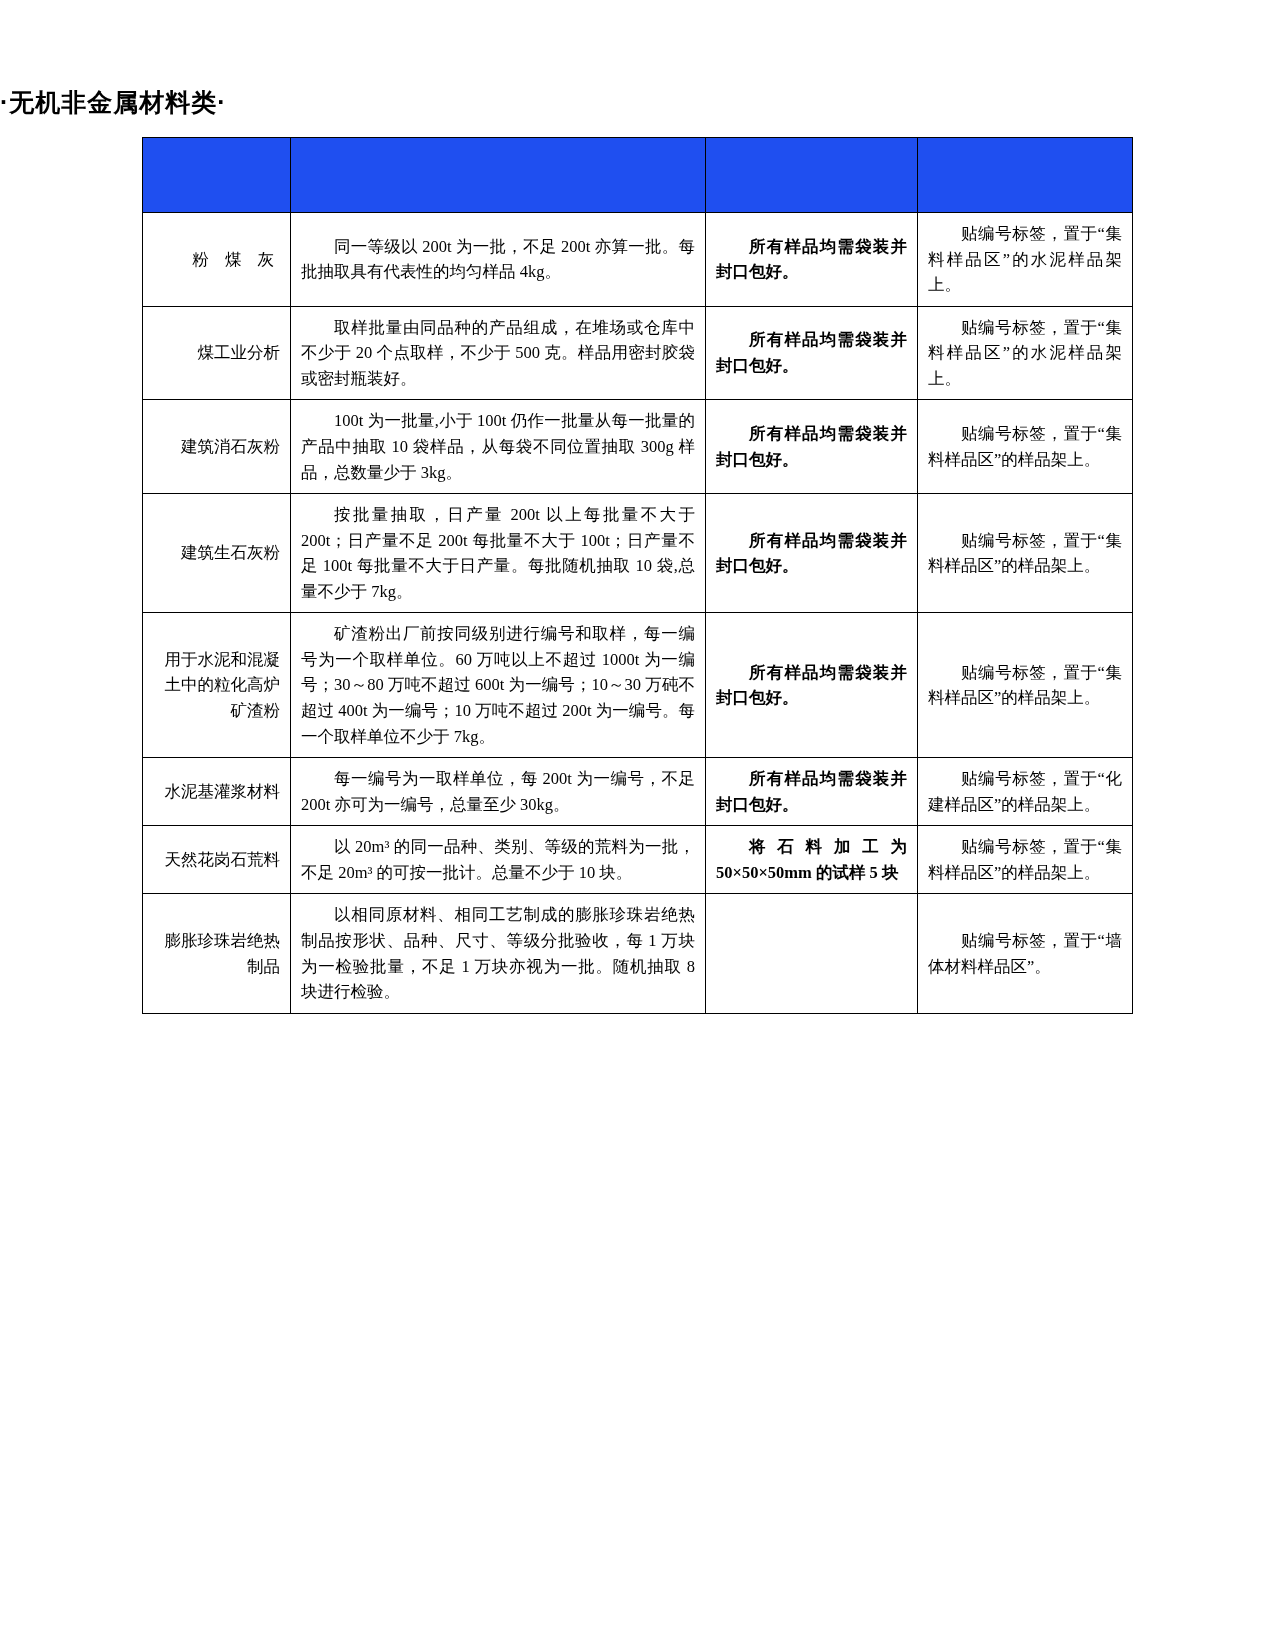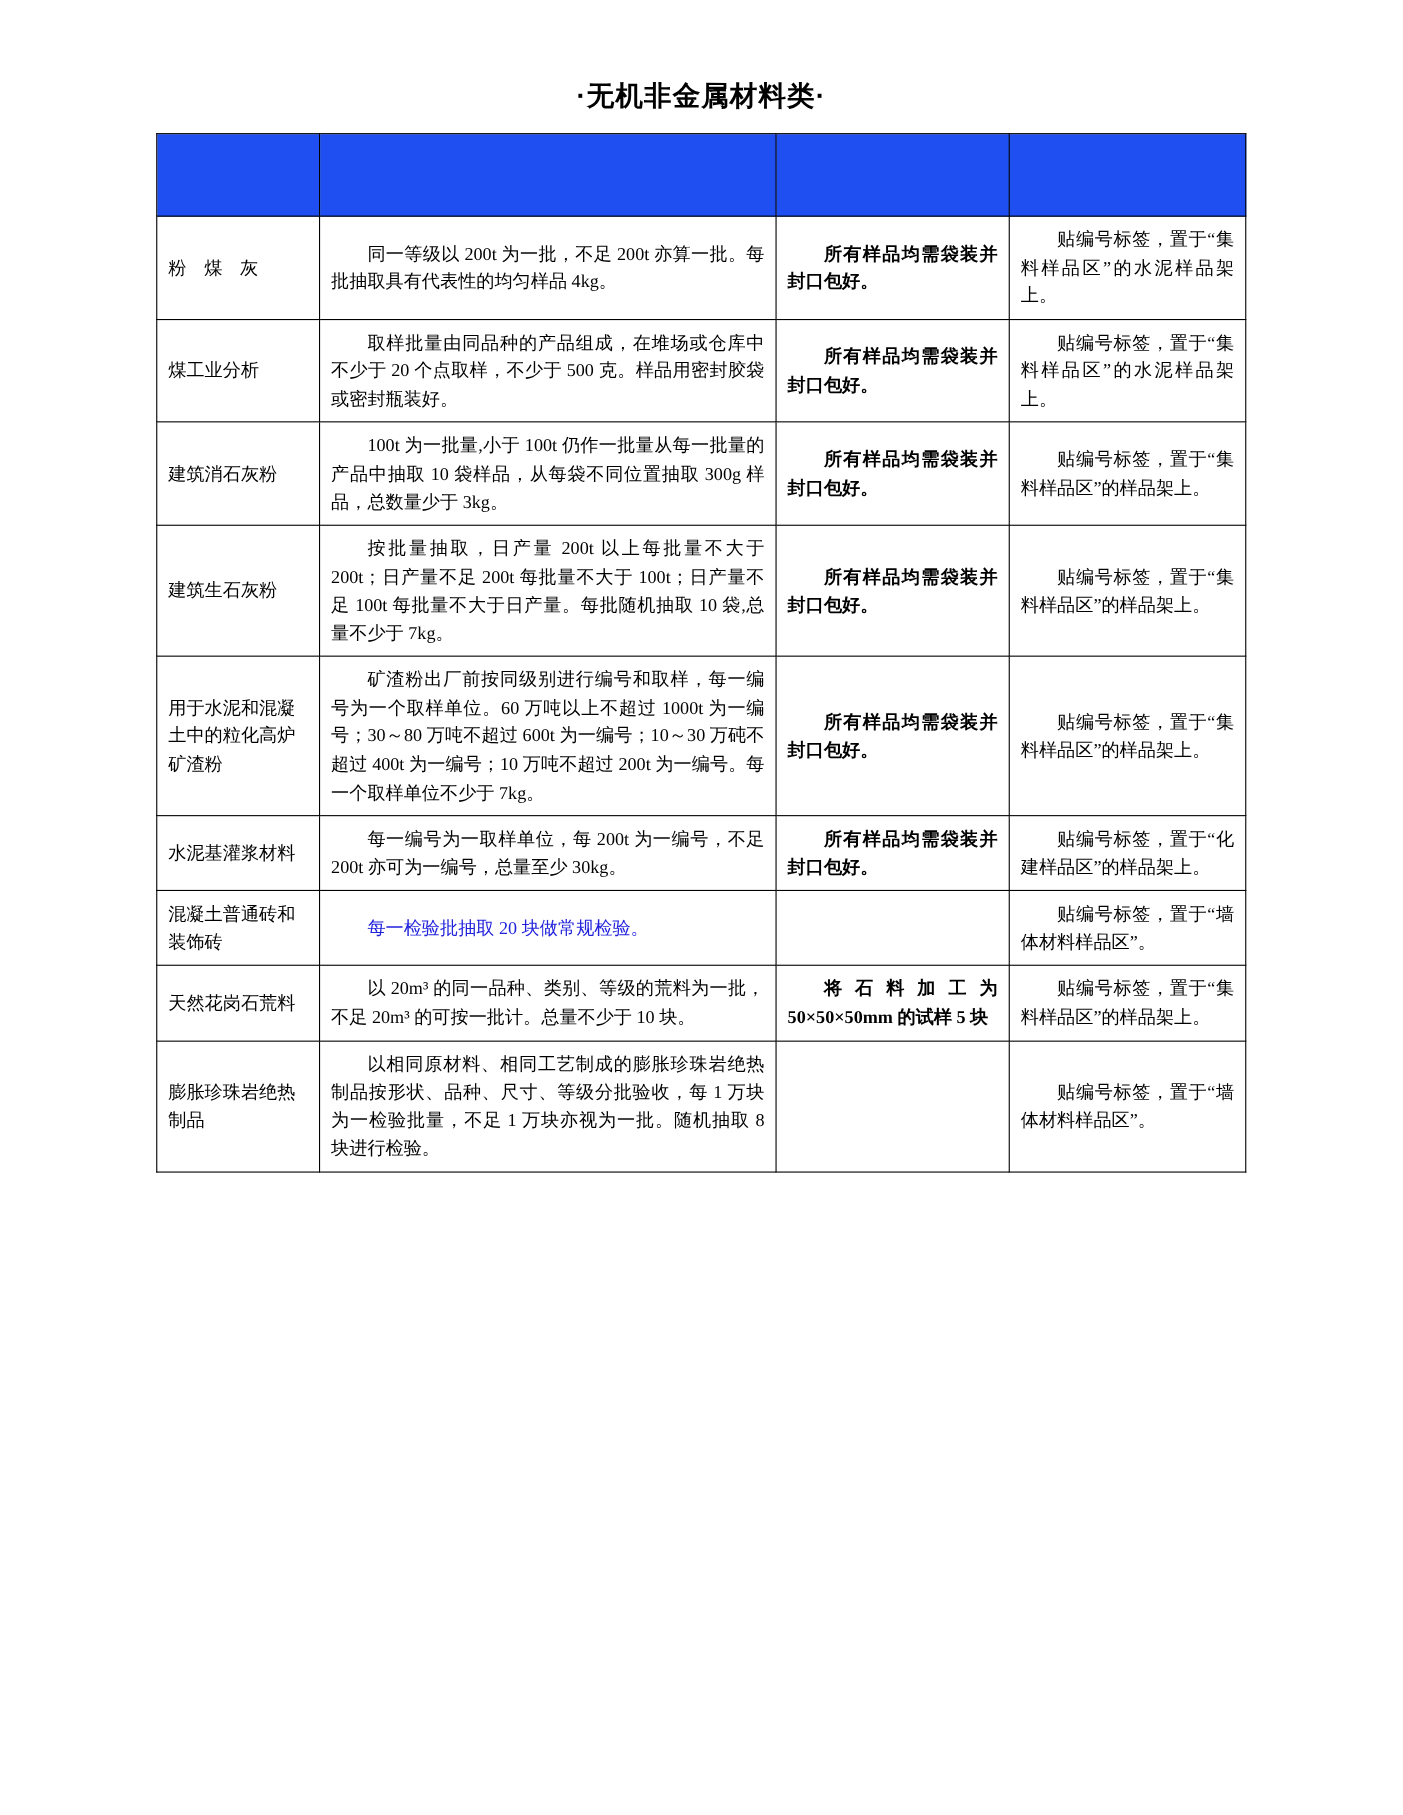--- a/index.html
+++ b/index.html
@@ -14,27 +14,28 @@
     color: #000000;
   }
   .page {
     position: relative;
     width: 1275px;
     height: 1650px;
     box-sizing: border-box;
     padding: 0;
   }
   .doc-title {
-    text-align: center;
+    text-align: left;
     font-family: "Liberation Sans", sans-serif;
     font-weight: bold;
     font-size: 25px;
     letter-spacing: 1px;
     padding-top: 70px;
     padding-bottom: 18px;
+    margin-top: 16px;
   }
   table.main-table {
     border-collapse: collapse;
     margin: 0 auto;
     width: 990px;
     table-layout: fixed;
   }
   table.main-table td, table.main-table th {
     border: 1px solid #000000;
     vertical-align: middle;
@@ -46,21 +47,21 @@
     background: #1f4ff0;
     height: 58px;
     padding: 0;
   }
   col.c1 { width: 148px; }
   col.c2 { width: 415px; }
   col.c3 { width: 212px; }
   col.c4 { width: 215px; }
 
   td.name-cell {
-    text-align: left;
+    text-align: right;
     font-family: "Liberation Serif", serif;
     font-size: 17px;
     line-height: 1.6;
   }
   td.desc-cell {
     text-align: justify;
     text-justify: inter-ideograph;
     text-indent: 2em;
     font-size: 16.5px;
     line-height: 1.6;
@@ -140,26 +141,20 @@
         <td class="pack-cell">所有样品均需袋装并封口包好。</td>
         <td class="store-cell">贴编号标签，置于“集料样品区”的样品架上。</td>
       </tr>
       <tr>
         <td class="name-cell">水泥基灌浆材料</td>
         <td class="desc-cell">每一编号为一取样单位，每 200t 为一编号，不足 200t 亦可为一编号，总量至少 30kg。</td>
         <td class="pack-cell">所有样品均需袋装并封口包好。</td>
         <td class="store-cell">贴编号标签，置于“化建样品区”的样品架上。</td>
       </tr>
       <tr>
-        <td class="name-cell">混凝土普通砖和装饰砖</td>
-        <td class="desc-cell blue-text">每一检验批抽取 20 块做常规检验。</td>
-        <td class="pack-cell"></td>
-        <td class="store-cell">贴编号标签，置于“墙体材料样品区”。</td>
-      </tr>
-      <tr>
         <td class="name-cell">天然花岗石荒料</td>
         <td class="desc-cell">以 20m³ 的同一品种、类别、等级的荒料为一批，不足 20m³ 的可按一批计。总量不少于 10 块。</td>
         <td class="pack-cell">将石料加工为 50×50×50mm 的试样 5 块</td>
         <td class="store-cell">贴编号标签，置于“集料样品区”的样品架上。</td>
       </tr>
       <tr>
         <td class="name-cell">膨胀珍珠岩绝热制品</td>
         <td class="desc-cell">以相同原材料、相同工艺制成的膨胀珍珠岩绝热制品按形状、品种、尺寸、等级分批验收，每 1 万块为一检验批量，不足 1 万块亦视为一批。随机抽取 8 块进行检验。</td>
         <td class="pack-cell"></td>
         <td class="store-cell">贴编号标签，置于“墙体材料样品区”。</td>

